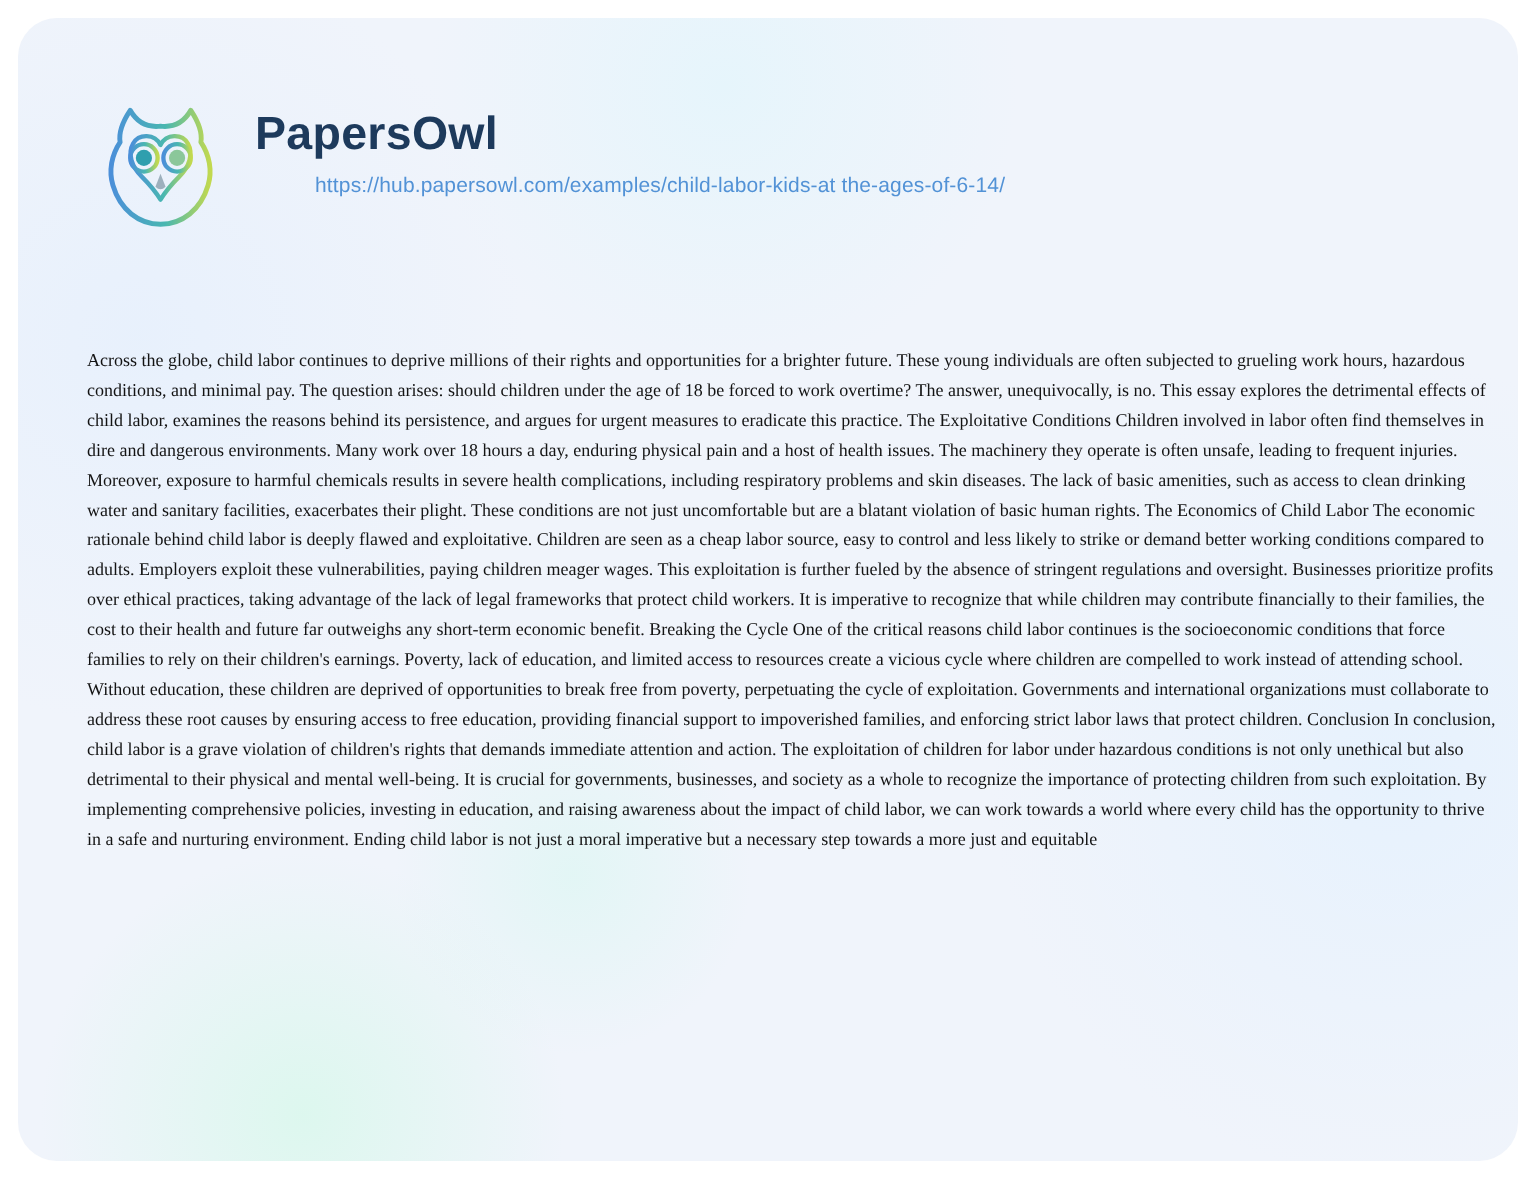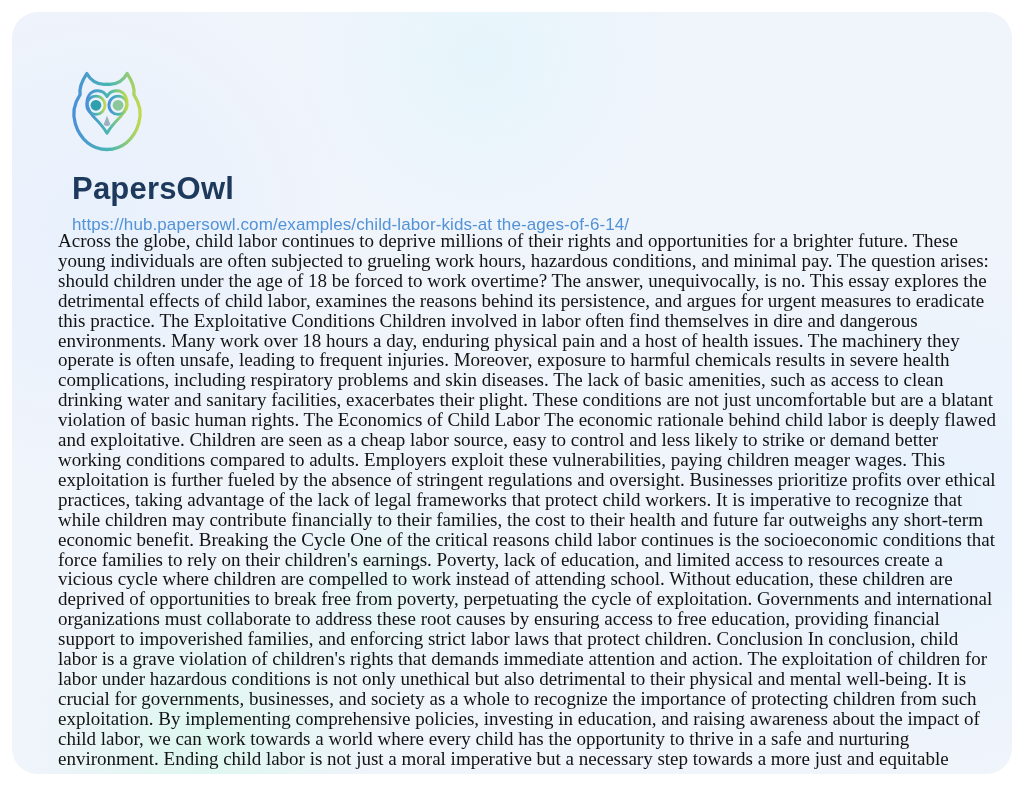--- a/index.html
+++ b/index.html
@@ -31,62 +31,62 @@
       radial-gradient(circle at 92% 66%, rgba(224,240,255,0.6), rgba(224,240,255,0) 26%),
       radial-gradient(circle at 8% 28%, rgba(226,238,253,0.6), rgba(226,238,253,0) 24%),
       #f0f4fb;
   }
   .header {
     position: absolute;
     left: 46px;
     top: 50px;
     display: flex;
     align-items: flex-start;
-    flex-direction: column;
   }
   .logo-wrap {
     width: 98px;
     height: 100px;
     flex: 0 0 auto;
   }
   .brand-block {
     margin-left: 14px;
     padding-top: 10px;
   }
   .brand {
     font-size: 31px;
     font-weight: 700;
     letter-spacing: 0.2px;
     color: #1d3a5c;
     line-height: 1.1;
   }
   .url {
     margin-top: 9px;
-    font-size: 17px;
+    font-size: 14px;
     color: #5292d6;
     text-decoration: none;
     display: inline-block;
     letter-spacing: 0.1px;
+    margin-left: 40px;
   }
   .article-title {
     position: absolute;
     left: 46px;
     top: 171px;
     font-size: 28px;
     font-weight: 400;
     color: #2c3c4c;
     letter-spacing: 0.2px;
   }
   .article-body {
     position: absolute;
     left: 46px;
     top: 219px;
     width: 942px;
     font-family: "Liberation Serif", serif;
-    font-size: 19px;
+    font-size: 12px;
     line-height: 19.9px;
     color: #131313;
     text-align: left;
   }
 </style>
 </head>
 <body>
 
 <div class="page">
   <div class="card">

